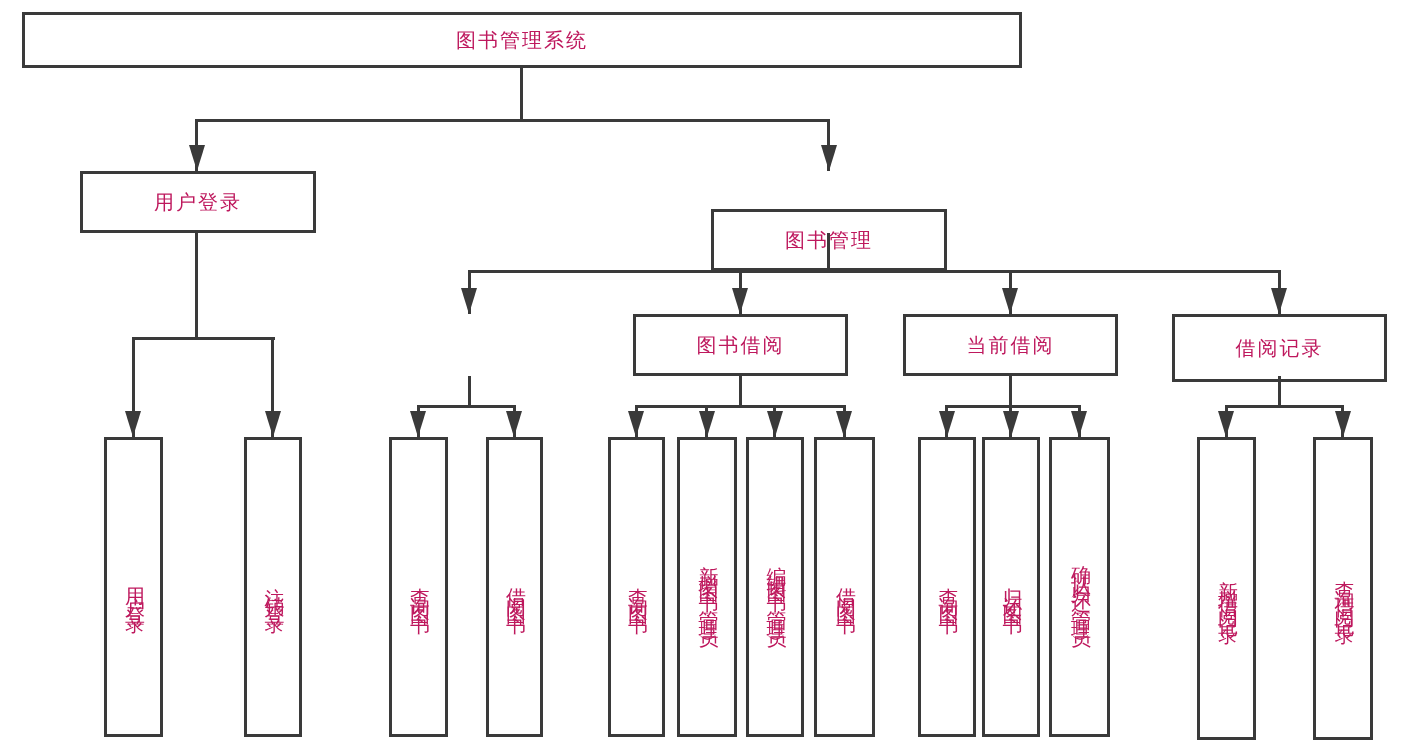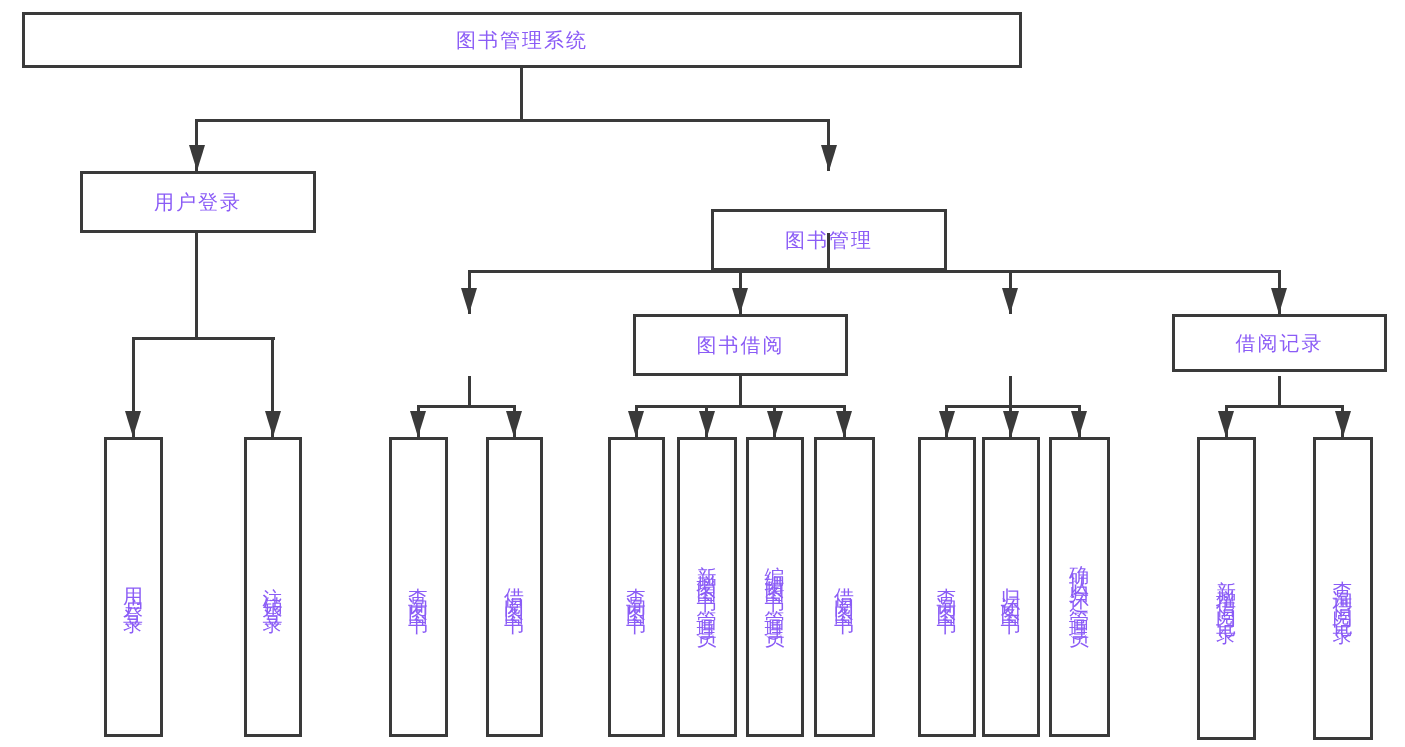--- a/index.html
+++ b/index.html
@@ -9,25 +9,26 @@
     height: 747px;
     background: #ffffff;
     font-family: "Liberation Sans", "DejaVu Sans", sans-serif;
     overflow: hidden;
   }
   .box {
     position: absolute;
     box-sizing: border-box;
     border: 3px solid #3a3a3a;
     background: #ffffff;
-    color: #8b5cf6;
+    color: #be185d;
     display: flex;
     align-items: center;
     justify-content: center;
     text-align: center;
+    font-family: Liberation Mono, monospace;
   }
   .box.h {
     font-size: 20px;
     letter-spacing: 2px;
     white-space: nowrap;
   }
   .box.v {
     font-size: 20px;
     writing-mode: vertical-rl;
     text-orientation: mixed;
@@ -82,21 +83,22 @@
   <div class="ln" style="left:468px; top:270px; width:3px; height:44px;"></div>
   <div class="ar" style="left:461px; top:288px;"></div>
   <div class="ln" style="left:739px; top:270px; width:3px; height:44px;"></div>
   <div class="ar" style="left:732px; top:288px;"></div>
   <div class="ln" style="left:1009px; top:270px; width:3px; height:44px;"></div>
   <div class="ar" style="left:1002px; top:288px;"></div>
   <div class="ln" style="left:1278px; top:270px; width:3px; height:44px;"></div>
   <div class="ar" style="left:1271px; top:288px;"></div>
 
   <div class="box h" style="left:633px; top:314px; width:215px; height:62px;">图书借阅</div>
-  <div class="box h" style="left:1172px; top:314px; width:215px; height:58px;text-align:center;">借阅记录</div>
+  <div class="box h" style="left:903px; top:314px; width:215px; height:62px;">当前借阅</div>
+  <div class="box h" style="left:1172px; top:314px; width:215px; height:68px;text-align:center;">借阅记录</div>
 
   <div class="ln" style="left:195px; top:233px; width:3px; height:107px;"></div>
   <div class="ln" style="left:132px; top:337px; width:143px; height:3px;"></div>
   <div class="ln" style="left:132px; top:337px; width:3px; height:100px;"></div>
   <div class="ar" style="left:125px; top:411px;"></div>
   <div class="ln" style="left:271px; top:337px; width:3px; height:100px;"></div>
   <div class="ar" style="left:265px; top:411px;"></div>
 
   <div class="ln" style="left:468px; top:376px; width:3px; height:31px;"></div>
   <div class="ln" style="left:417px; top:405px; width:99px; height:3px;"></div>

